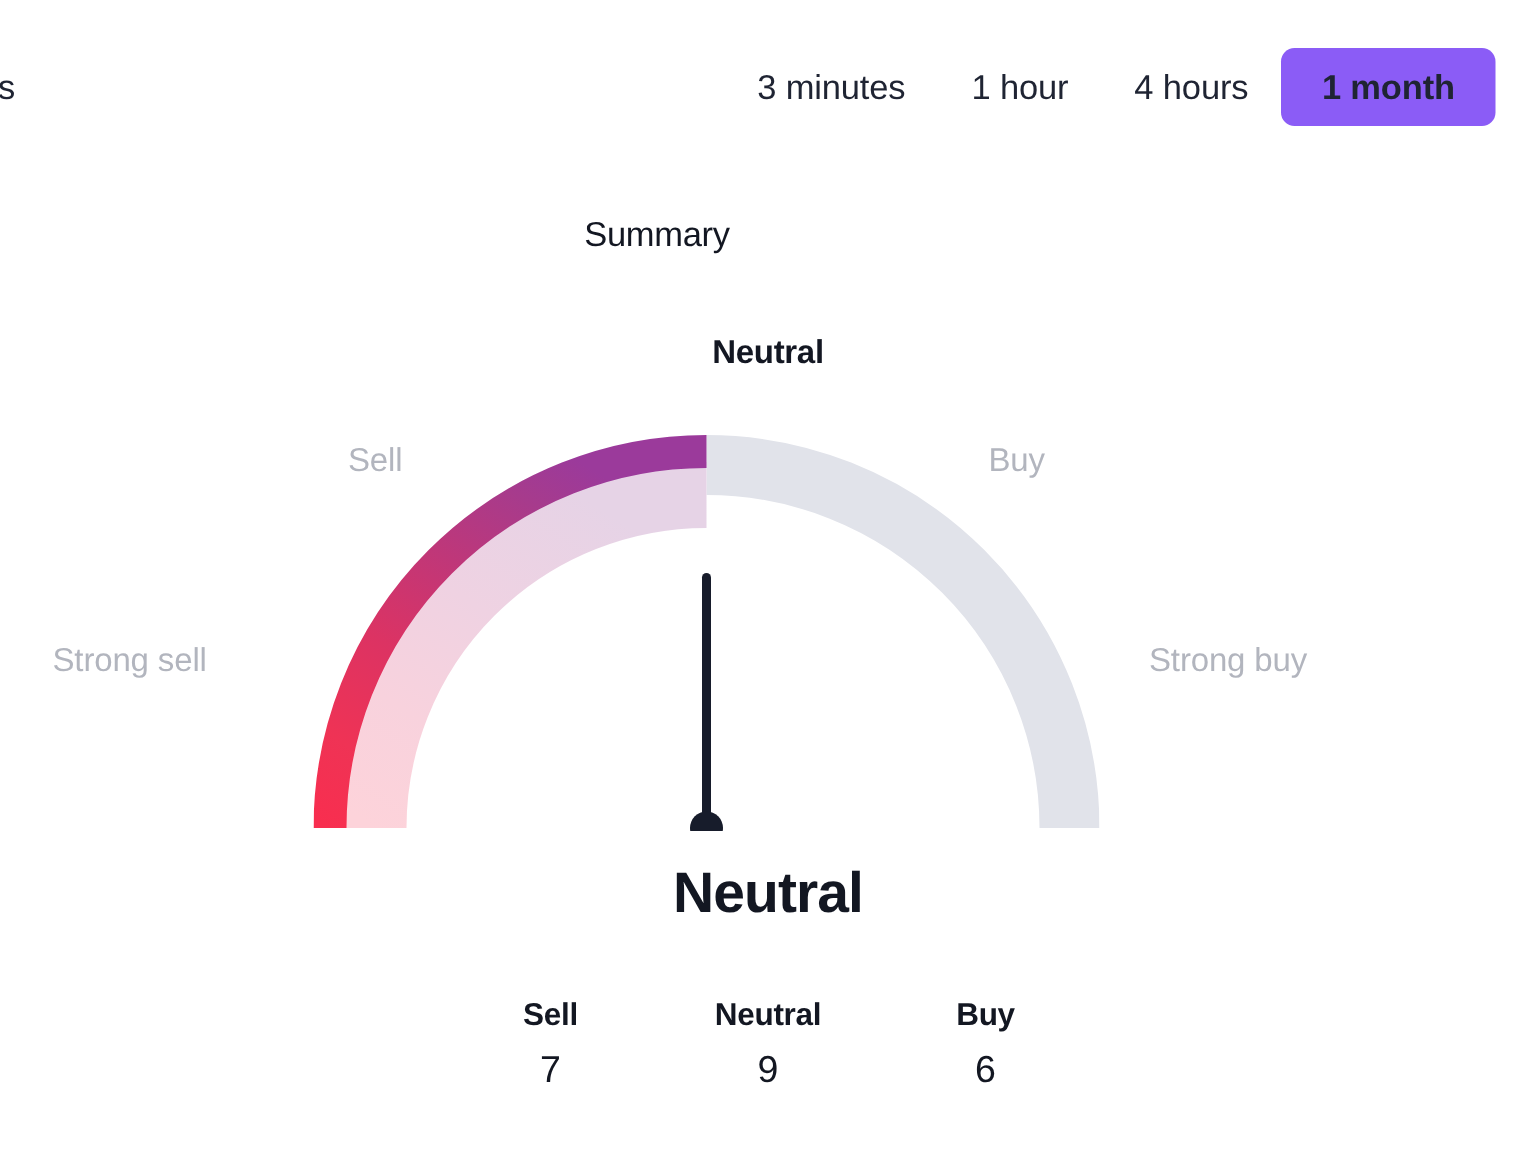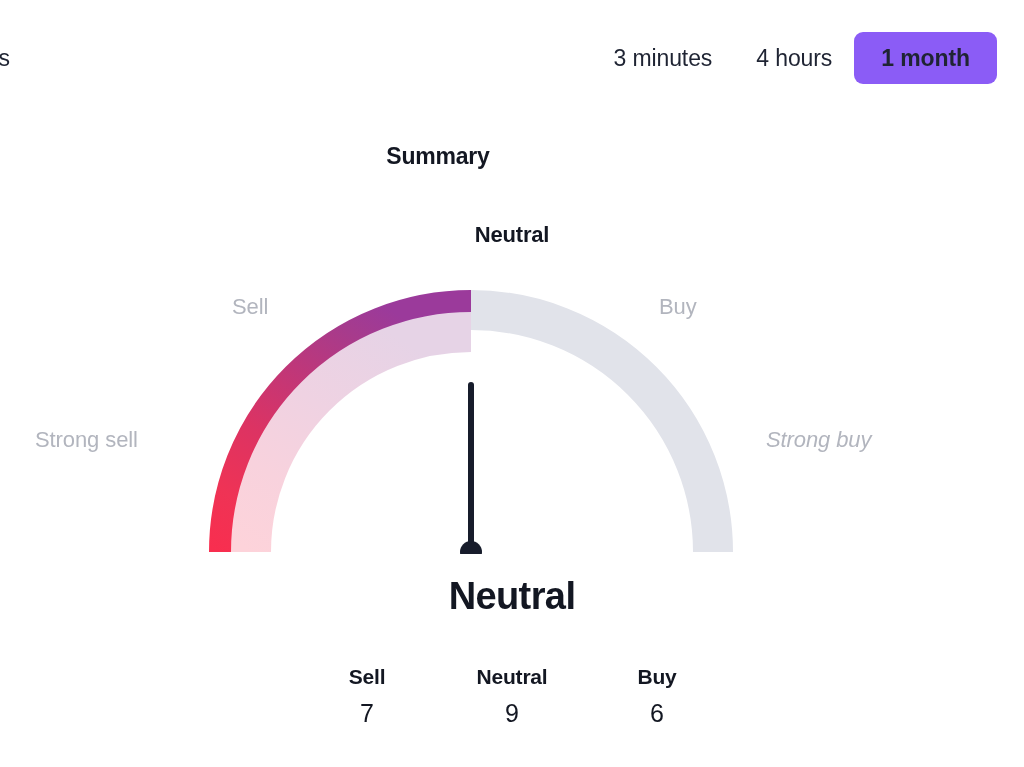--- a/index.html
+++ b/index.html
@@ -71,21 +71,21 @@
   }
 
   
   .summary-title {
     position: absolute;
     left: 0;
     top: 143px;
     width: 876px;
     text-align: center;
     font-size: 23px;
-    font-weight: 700;
+    font-weight: 400;
     color: #131722;
     letter-spacing: -0.2px;
   }
   .gauge-verdict-top {
     position: absolute;
     left: 0;
     top: 222px;
     width: 1024px;
     text-align: center;
     font-size: 22px;
@@ -115,21 +115,21 @@
     position: absolute;
     font-size: 22px;
     font-weight: 400;
     color: #b2b5be;
     white-space: nowrap;
     letter-spacing: -0.1px;
   }
   .zone-sell        { left: 232px; top: 24px; }
   .zone-buy         { left: 659px; top: 24px; }
   .zone-strong-sell { left: 35px;  top: 157px; }
-  .zone-strong-buy  { left: 766px; top: 157px; font-style: italic; }
+  .zone-strong-buy  { left: 766px; top: 157px; }
 
   
   .verdict-main {
     position: absolute;
     left: 0;
     top: 575px;
     width: 1024px;
     text-align: center;
     font-size: 38px;
     font-weight: 700;
@@ -170,20 +170,23 @@
 <body>
 
 <div class="page">
 
   <div class="tabbar">
     <button class="tab clipped">
       <span>5 minutes</span>
     </button>
     <button class="tab">
       <span>3 minutes</span>
+    </button>
+    <button class="tab">
+      <span>1 hour</span>
     </button>
     <button class="tab">
       <span>4 hours</span>
     </button>
     <button class="tab active">
       <span>1 month</span>
     </button>
   </div>
 
   <div class="summary-title">Summary</div>

